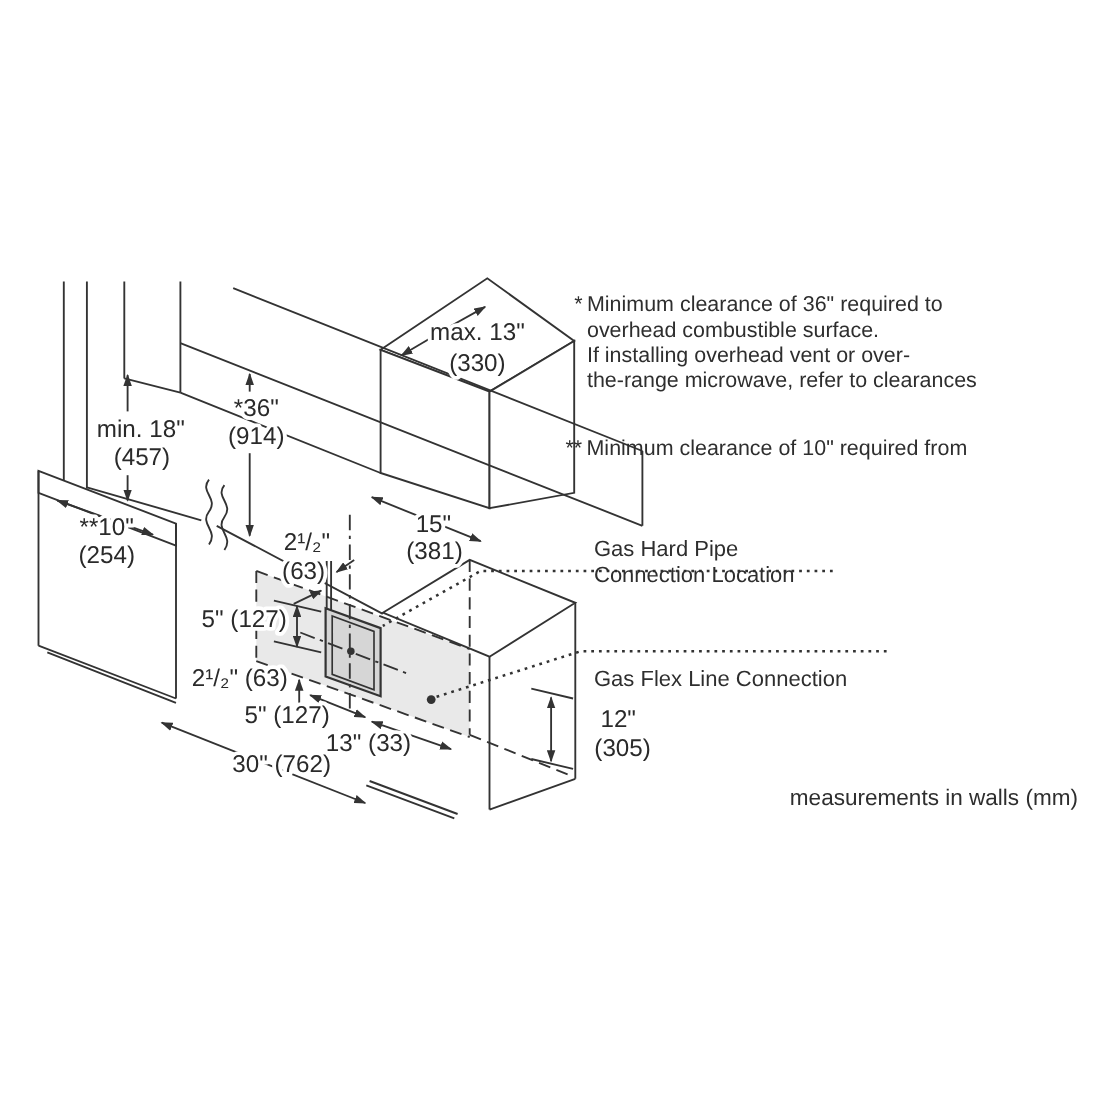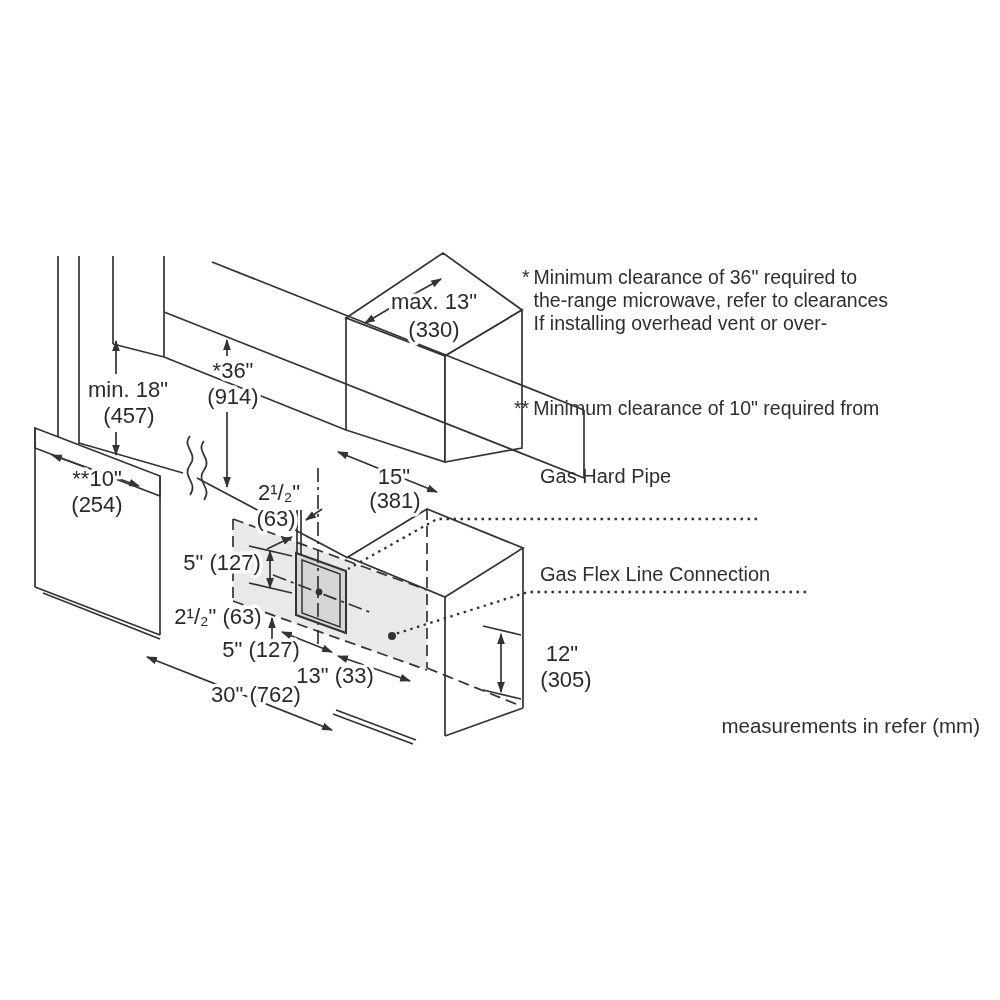--- a/index.html
+++ b/index.html
@@ -22,21 +22,21 @@
   svg .filled{fill:var(--line);stroke:none;}
   svg text.dim{
     font-family:"Liberation Sans", sans-serif;
     font-size:22px; fill:#2a2a2a; text-anchor:middle;
     stroke:#ffffff; stroke-width:7px; paint-order:stroke; stroke-linejoin:round;
   }
   #ah path{fill:var(--line);stroke:none;}
   .footnote{display:flex;gap:4px;font-size:19.5px;line-height:23px;}
   .footnote .marker{flex:0 0 auto;}
   .note-line{white-space:nowrap;}
-  .callout{font-size:20px;line-height:24px;white-space:nowrap;}
+  .callout{font-size:20px;line-height:24px;white-space:nowrap;margin-top:23px;}
   .footer-note{font-size:20.5px;text-align:right;white-space:nowrap;}
 </style>
 </head>
 <body>
 
 <svg class="abs" style="left:0;top:0" width="1000" height="1000" viewBox="0 0 1000 1000">
   <defs>
     <marker id="ah" viewBox="0 0 10 7" refX="9" refY="3.5" markerWidth="11" markerHeight="8" orient="auto-start-reverse" markerUnits="userSpaceOnUse">
       <path d="M0,0 L10,3.5 L0,7 Z"></path>
     </marker>
@@ -130,33 +130,35 @@
     <text class="dim" x="256" y="702">30" (762)</text>
     <text class="dim" x="562" y="661">12"</text>
     <text class="dim" x="566" y="687">(305)</text>
   </g>
 </svg>
 
 <div class="abs footnote" style="left:522px;top:266px">
   <div class="marker">*</div>
   <div>
     <div class="note-line">Minimum clearance of 36" required to</div>
+    <div class="note-line">overhead combustible surface.</div>
+    <div class="note-line">If installing overhead vent or over-</div>
     <div class="note-line">the-range microwave, refer to clearances</div>
-    <div class="note-line">If installing overhead vent or over-</div>
   </div>
 </div>
 
 <div class="abs footnote" style="left:514px;top:397px">
   <div class="marker">**</div>
   <div>
     <div class="note-line">Minimum clearance of 10" required from</div>
   </div>
 </div>
 
 <div class="abs callout" style="left:540px;top:464px">
   <div>Gas Hard Pipe</div>
+  <div>Connection Location</div>
 </div>
 
-<div class="abs callout" style="left:540px;top:562px">
+<div class="abs callout" style="left:540px;top:583px">
   <div>Gas Flex Line Connection</div>
 </div>
 
-<div class="abs footer-note" style="left:655px;top:714px;width:325px">measurements in refer (mm)</div>
+<div class="abs footer-note" style="left:655px;top:714px;width:325px">measurements in walls (mm)</div>
 
 </body></html>

